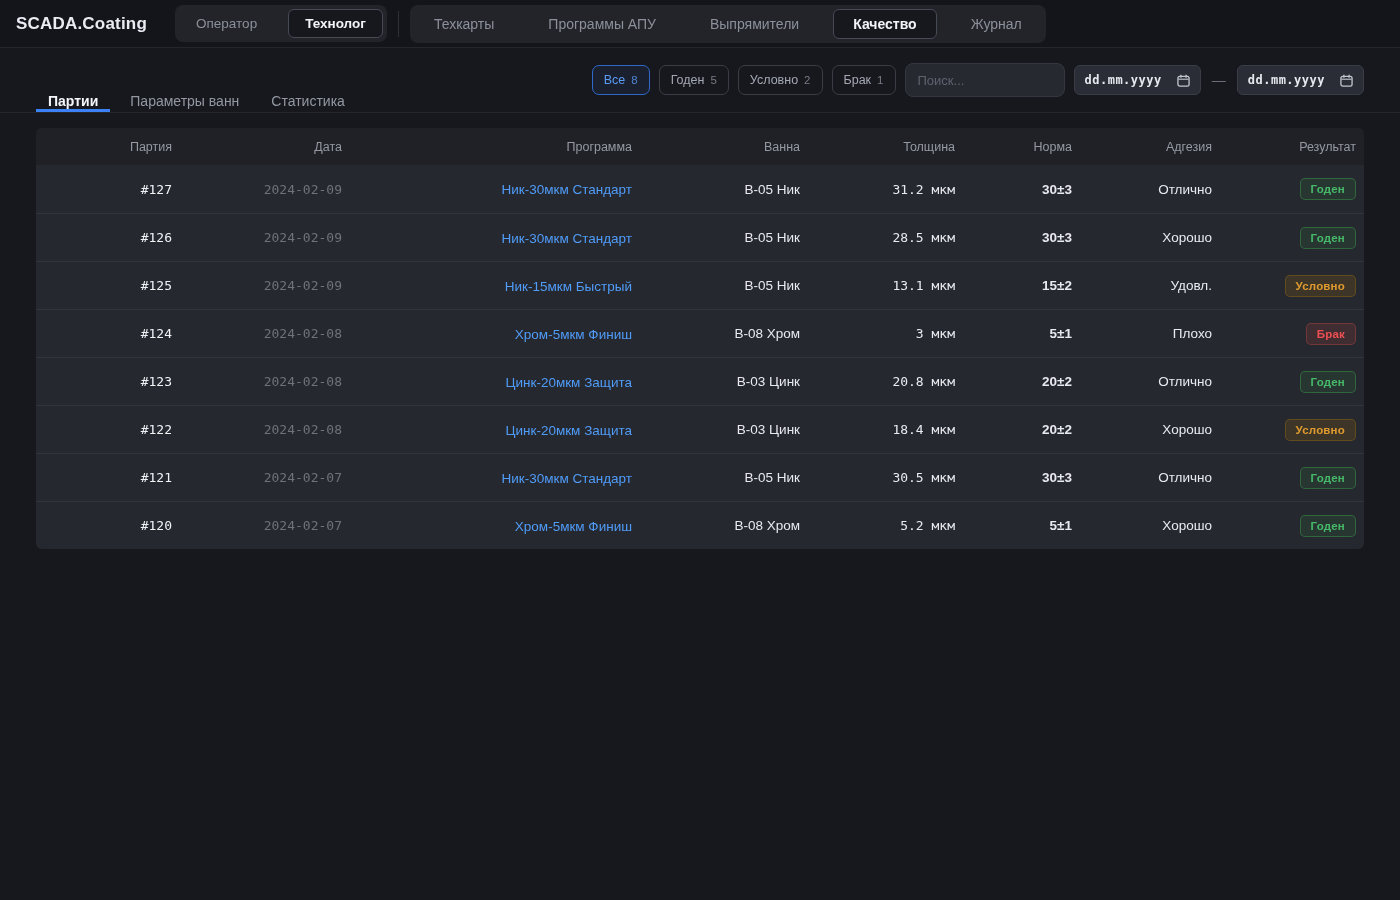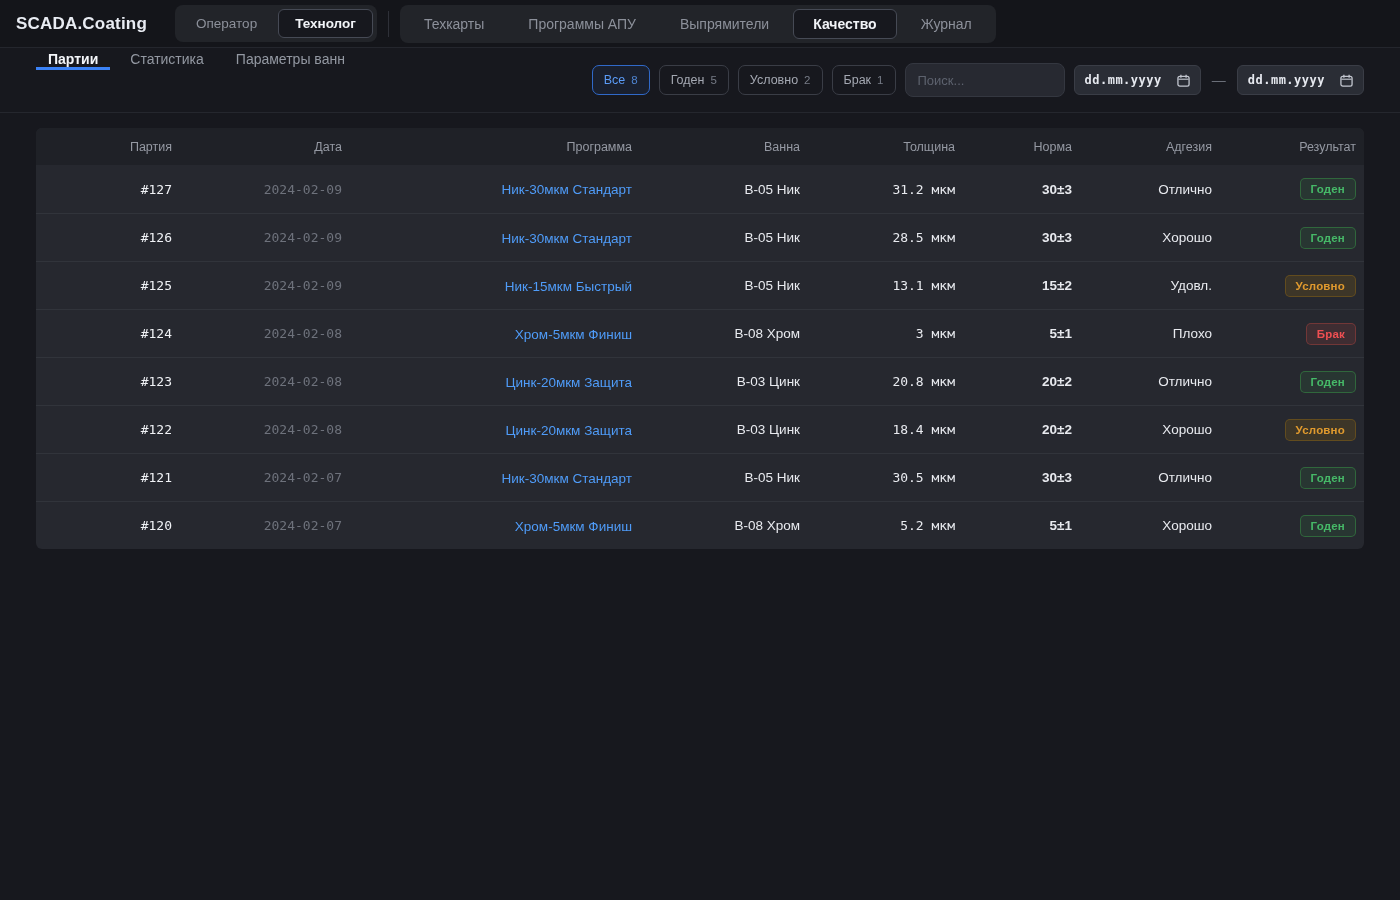--- a/index.html
+++ b/index.html
@@ -26,21 +26,21 @@
     color: #e9ecf3;
     letter-spacing: .2px;
     margin-right: 28px;
     white-space: nowrap;
   }
   .seg {
     background: #222429;
     border-radius: 8px;
     padding: 4px;
     display: flex;
-    gap: 4px;
+    gap: 14px;
     align-items: stretch;
   }
   .seg .seg-item {
     border: 1px solid transparent;
     background: transparent;
     color: #8c909a;
     font-family: inherit;
     font-size: 13.5px;
     padding: 6px 16px;
     border-radius: 6px;
@@ -61,21 +61,21 @@
   }
 
   
   .toolbar {
     height: 65px;
     padding: 0 36px;
     border-bottom: 1px solid #25272e;
     display: flex;
     align-items: stretch;
   }
-  .subtabs { display: flex; align-items: flex-start; }
+  .subtabs { display: flex; align-items: flex-end; }
   .subtab {
     background: none; border: none;
     border-bottom: 3px solid transparent;
     padding: 3px 12px 0 12px;
     display: flex; align-items: center;
     color: #9398a2;
     font-family: inherit;
     font-size: 14px;
     cursor: pointer;
     margin-right: 8px;
@@ -206,22 +206,22 @@
     <button class="seg-item">Программы АПУ</button>
     <button class="seg-item">Выпрямители</button>
     <button class="seg-item active">Качество</button>
     <button class="seg-item">Журнал</button>
   </nav>
 </header>
 
 <div class="toolbar">
   <div class="subtabs">
     <button class="subtab active">Партии</button>
+    <button class="subtab">Параметры ванн</button>
     <button class="subtab">Статистика</button>
-    <button class="subtab">Параметры ванн</button>
   </div>
 
   <div class="controls">
     <button class="chip active">
       <span>Все</span>
       <span class="count">8</span>
     </button>
     <button class="chip">
       <span>Годен</span>
       <span class="count">5</span>

